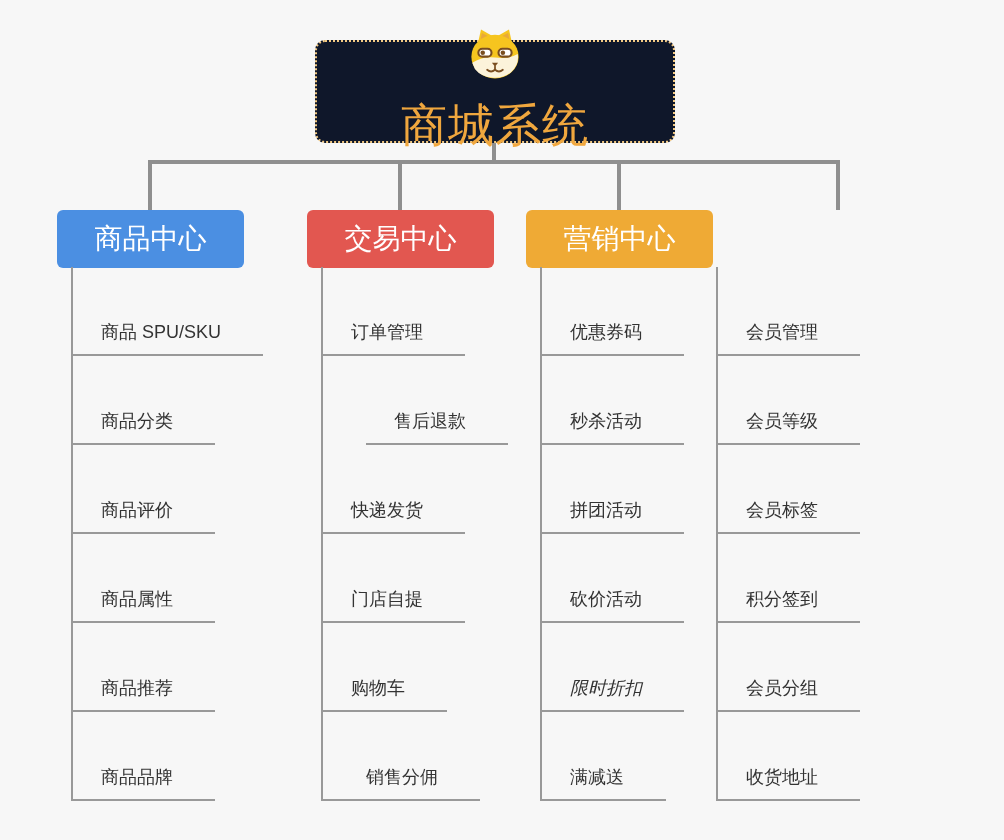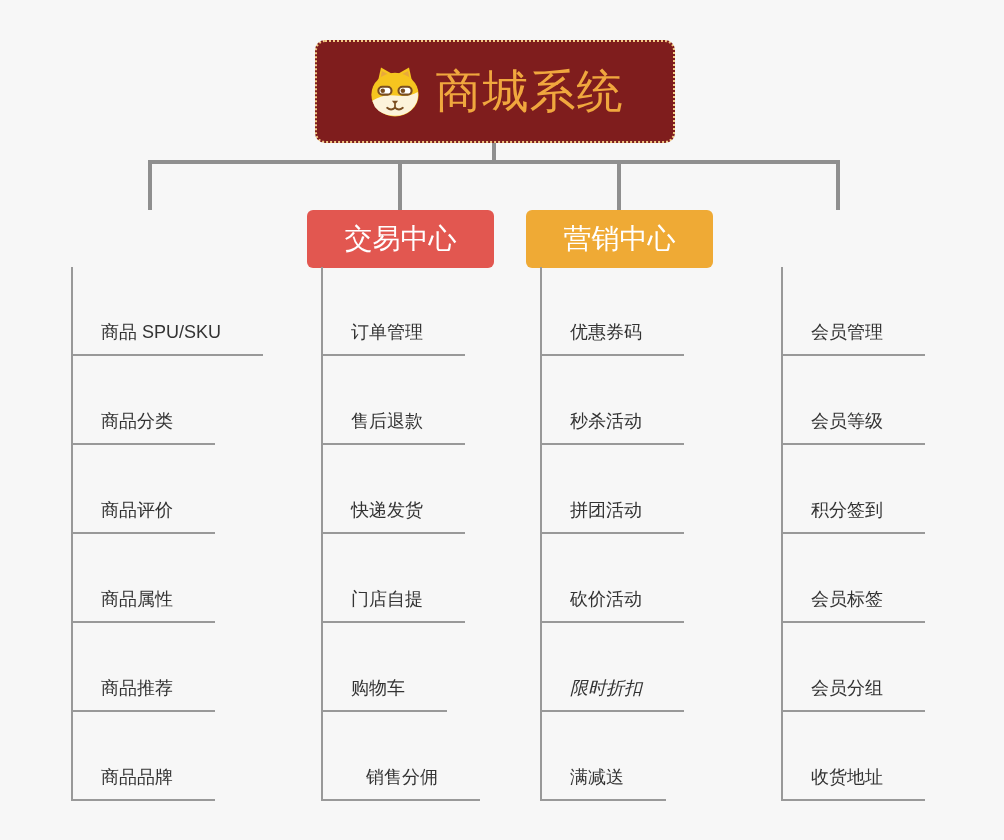--- a/index.html
+++ b/index.html
@@ -77,21 +77,21 @@
 
 <div id="canvas" style="background: rgb(247, 247, 247);">
 
   <div class="conn" style="left: 492px; top: 143px; width: 4px; height: 19px; background: rgb(143, 143, 143);"></div>
   <div class="conn" style="left: 148px; top: 160px; width: 692px; height: 4px; background: rgb(143, 143, 143);"></div>
   <div class="conn" style="left: 148px; top: 160px; width: 4px; height: 50px; background: rgb(143, 143, 143);"></div>
   <div class="conn" style="left: 398px; top: 164px; width: 4px; height: 46px; background: rgb(143, 143, 143);"></div>
   <div class="conn" style="left: 617px; top: 164px; width: 4px; height: 46px; background: rgb(143, 143, 143);"></div>
   <div class="conn" style="left: 836px; top: 160px; width: 4px; height: 50px; background: rgb(143, 143, 143);"></div>
 
-  <div class="root-node" style="background: #7f1d1d; border-color: rgb(242, 201, 131);">
+  <div class="root-node" style="background: #0f172a; border-color: rgb(242, 201, 131); flex-direction: column;">
     <span>
       <svg width="56" height="56" viewBox="0 0 64 64">
 
         <path d="M12 22 L16 4 L30 12 Z" fill="#F6C51F"></path>
         <path d="M52 22 L48 4 L34 12 Z" fill="#F6C51F"></path>
         <path d="M15 18 L17 8 L25 12 Z" fill="#E8A93C"></path>
         <path d="M49 18 L47 8 L39 12 Z" fill="#E8A93C"></path>
 
         <ellipse cx="32" cy="35" rx="27" ry="25" fill="#F6C51F"></ellipse>
 
@@ -103,20 +103,23 @@
         <circle cx="41" cy="30.5" r="2.6" fill="#7A4E20"></circle>
 
         <path d="M28.5 42 L35.5 42 L32 46.5 Z" fill="#7A4E20"></path>
         <path d="M32 46.5 L32 50" stroke="#7A4E20" stroke-width="2" stroke-linecap="round" fill="none"></path>
         <path d="M23 50 Q27.5 54 32 50 Q36.5 54 41 50" stroke="#7A4E20" stroke-width="2" stroke-linecap="round" fill="none"></path>
       </svg>
     </span>
     <span class="root-title" style="color: rgb(240, 167, 62);">商城系统</span>
   </div>
 
+<div class="branch-box" style="left: 57px; background: rgb(75, 143, 226);">
+      <span>商品中心</span>
+    </div>
     <div class="leaf-col" style="left: 71px; border-left-color: rgb(153, 153, 153);">
       <div class="leaf-row">
         <span class="leaf-item" style="border-bottom-color: rgb(153, 153, 153);">商品 SPU/SKU</span>
       </div>
       <div class="leaf-row">
         <span class="leaf-item" style="border-bottom-color: rgb(153, 153, 153);">商品分类</span>
       </div>
       <div class="leaf-row">
         <span class="leaf-item" style="border-bottom-color: rgb(153, 153, 153);">商品评价</span>
       </div>
@@ -131,21 +134,21 @@
       </div>
     </div>
     <div class="branch-box" style="left: 307px; background: rgb(226, 87, 80);">
       <span>交易中心</span>
     </div>
     <div class="leaf-col" style="left: 321px; border-left-color: rgb(153, 153, 153); text-align: center;">
       <div class="leaf-row">
         <span class="leaf-item" style="border-bottom-color: rgb(153, 153, 153);">订单管理</span>
       </div>
       <div class="leaf-row">
-        <span class="leaf-item" style="border-bottom-color: rgb(153, 153, 153);">售后退款</span>
+        <span class="leaf-item" style="border-bottom-color: rgb(153, 153, 153); margin-left: 43px;">售后退款</span>
       </div>
       <div class="leaf-row">
         <span class="leaf-item" style="border-bottom-color: rgb(153, 153, 153);">快递发货</span>
       </div>
       <div class="leaf-row">
         <span class="leaf-item" style="border-bottom-color: rgb(153, 153, 153);">门店自提</span>
       </div>
       <div class="leaf-row">
         <span class="leaf-item" style="border-bottom-color: rgb(153, 153, 153);">购物车</span>
       </div>
@@ -169,33 +172,33 @@
       <div class="leaf-row">
         <span class="leaf-item" style="border-bottom-color: rgb(153, 153, 153);">砍价活动</span>
       </div>
       <div class="leaf-row">
         <span class="leaf-item" style="border-bottom-color: rgb(153, 153, 153); font-style: italic;">限时折扣</span>
       </div>
       <div class="leaf-row">
         <span class="leaf-item" style="border-bottom-color: rgb(153, 153, 153);">满减送</span>
       </div>
     </div>
-    <div class="leaf-col" style="left: 781px; border-left-color: rgb(153, 153, 153);">
+    <div class="leaf-col" style="left: 716px; border-left-color: rgb(153, 153, 153);">
       <div class="leaf-row">
         <span class="leaf-item" style="border-bottom-color: rgb(153, 153, 153);">会员管理</span>
       </div>
       <div class="leaf-row">
         <span class="leaf-item" style="border-bottom-color: rgb(153, 153, 153);">会员等级</span>
       </div>
       <div class="leaf-row">
+        <span class="leaf-item" style="border-bottom-color: rgb(153, 153, 153);">会员标签</span>
+      </div>
+      <div class="leaf-row">
         <span class="leaf-item" style="border-bottom-color: rgb(153, 153, 153);">积分签到</span>
       </div>
       <div class="leaf-row">
-        <span class="leaf-item" style="border-bottom-color: rgb(153, 153, 153);">会员标签</span>
-      </div>
-      <div class="leaf-row">
         <span class="leaf-item" style="border-bottom-color: rgb(153, 153, 153);">会员分组</span>
       </div>
       <div class="leaf-row">
         <span class="leaf-item" style="border-bottom-color: rgb(153, 153, 153);">收货地址</span>
       </div>
     </div>
   </div>
 
 </body></html>

